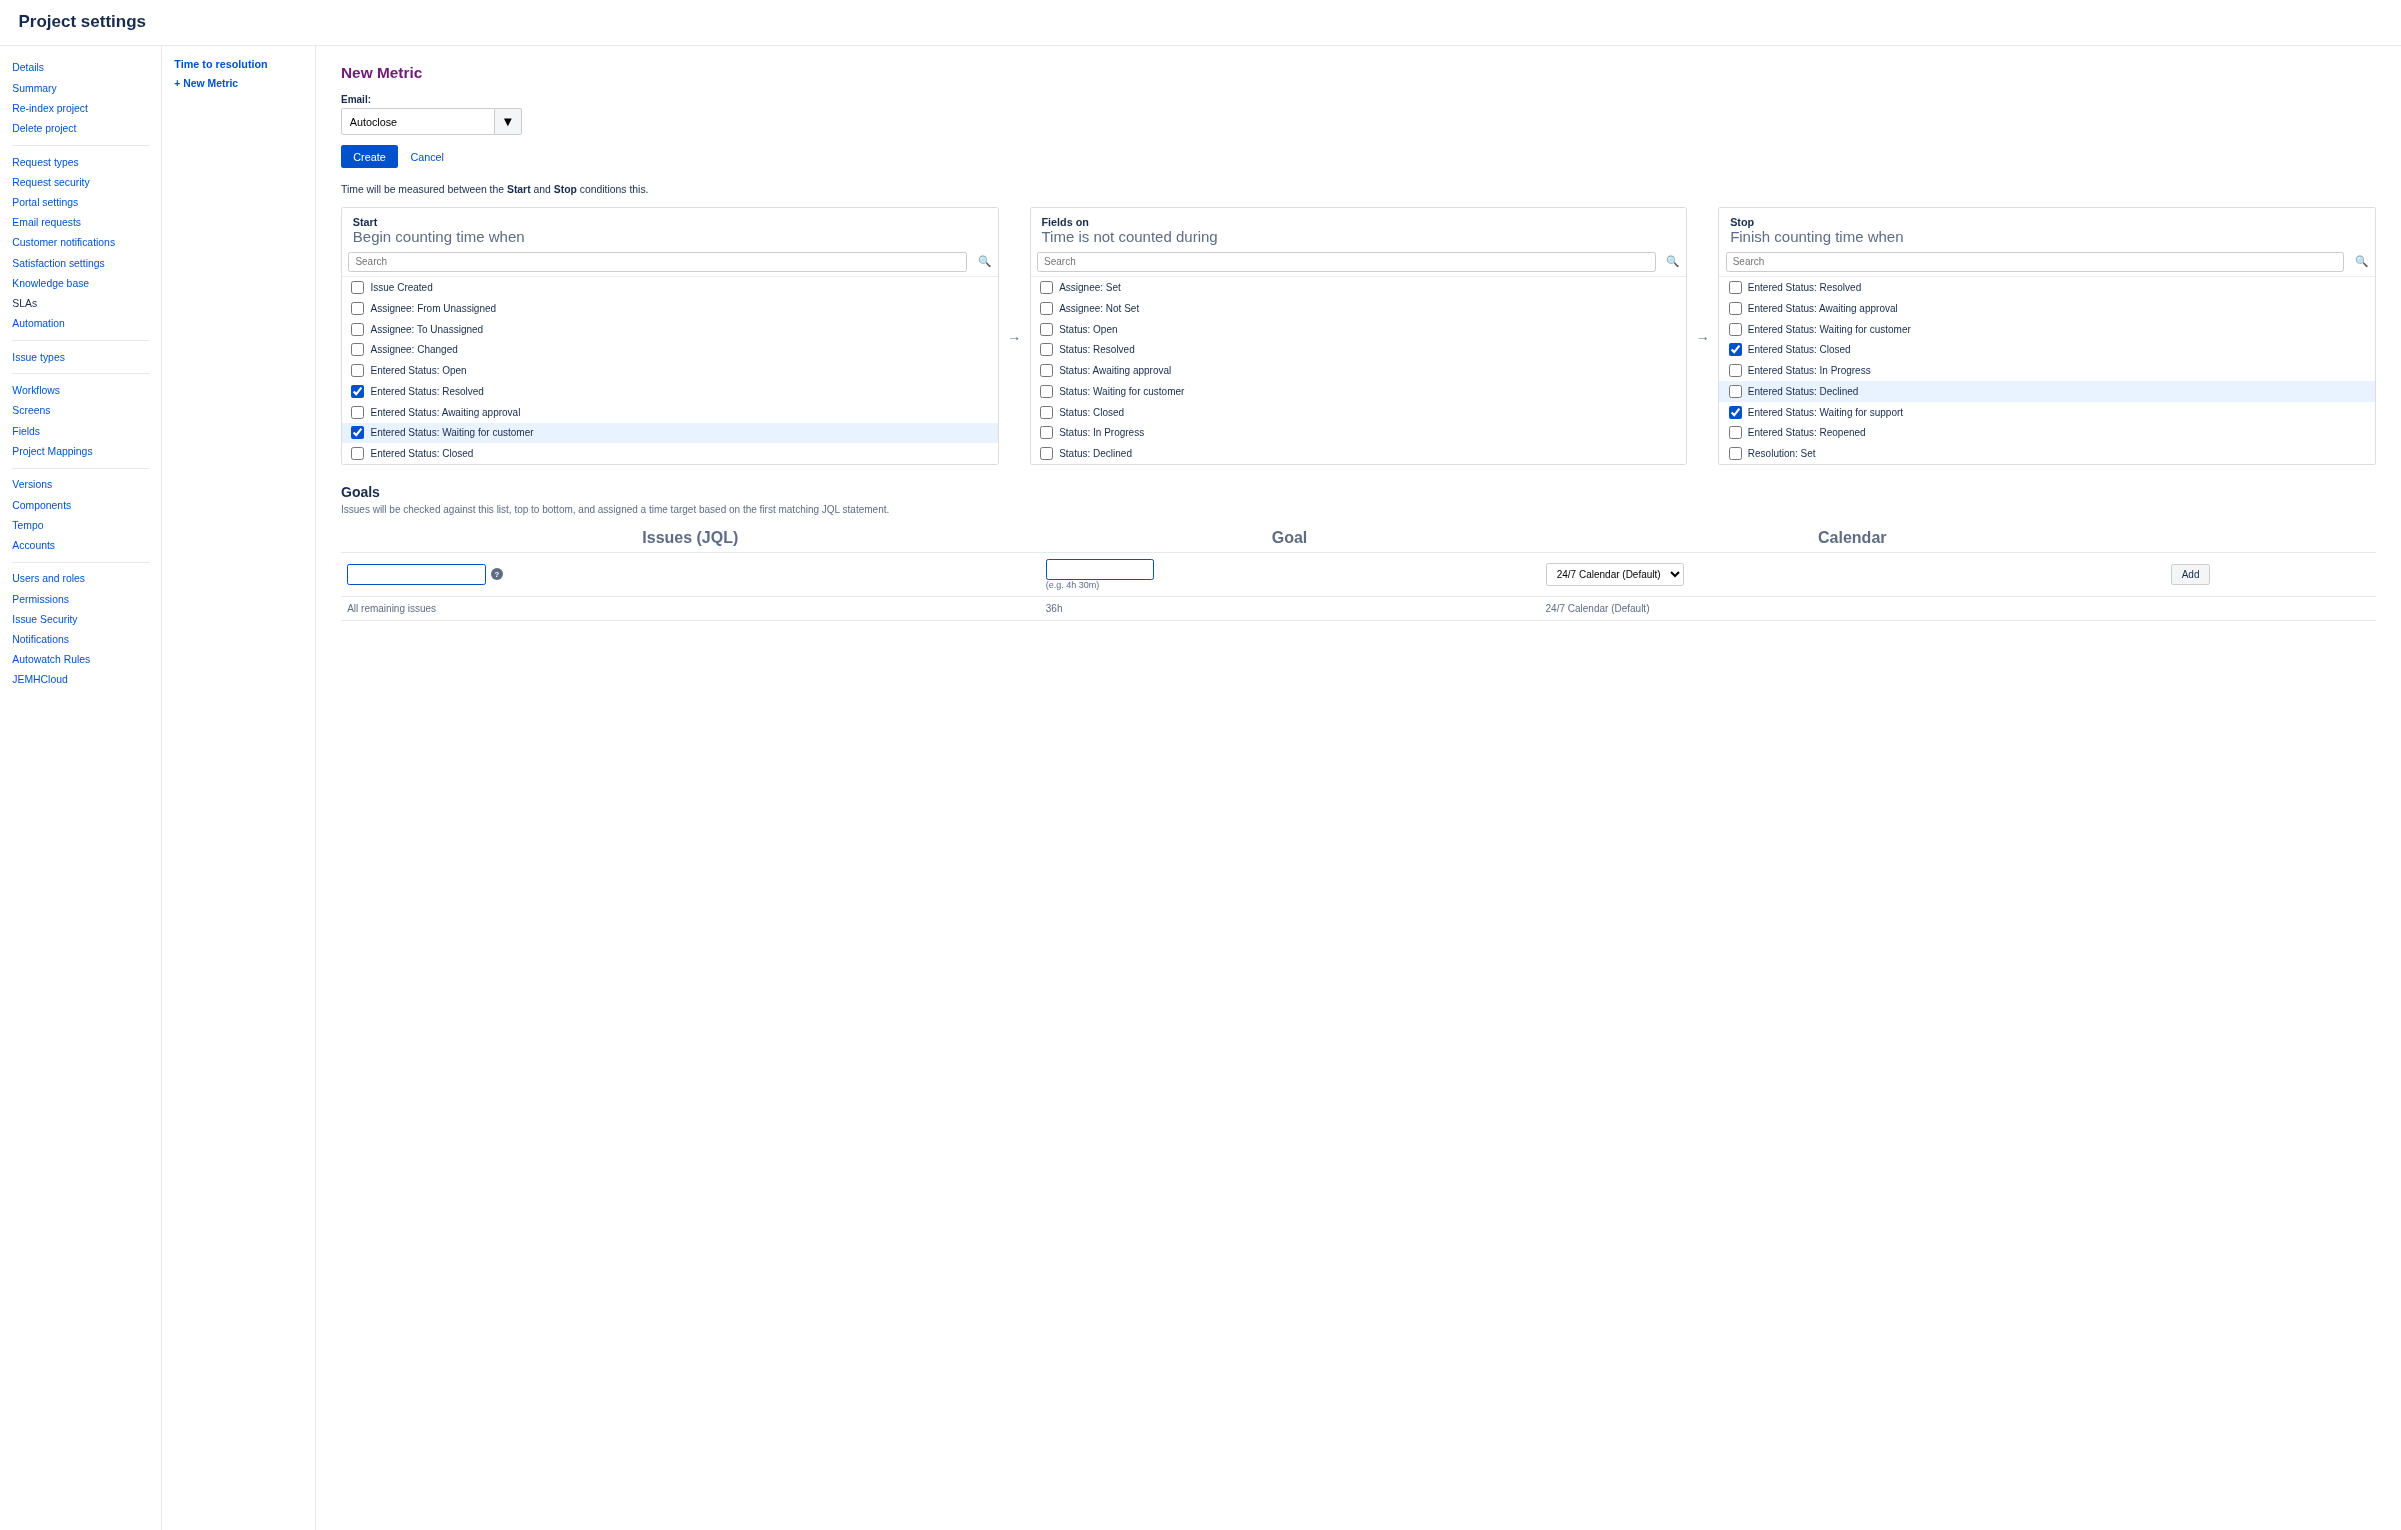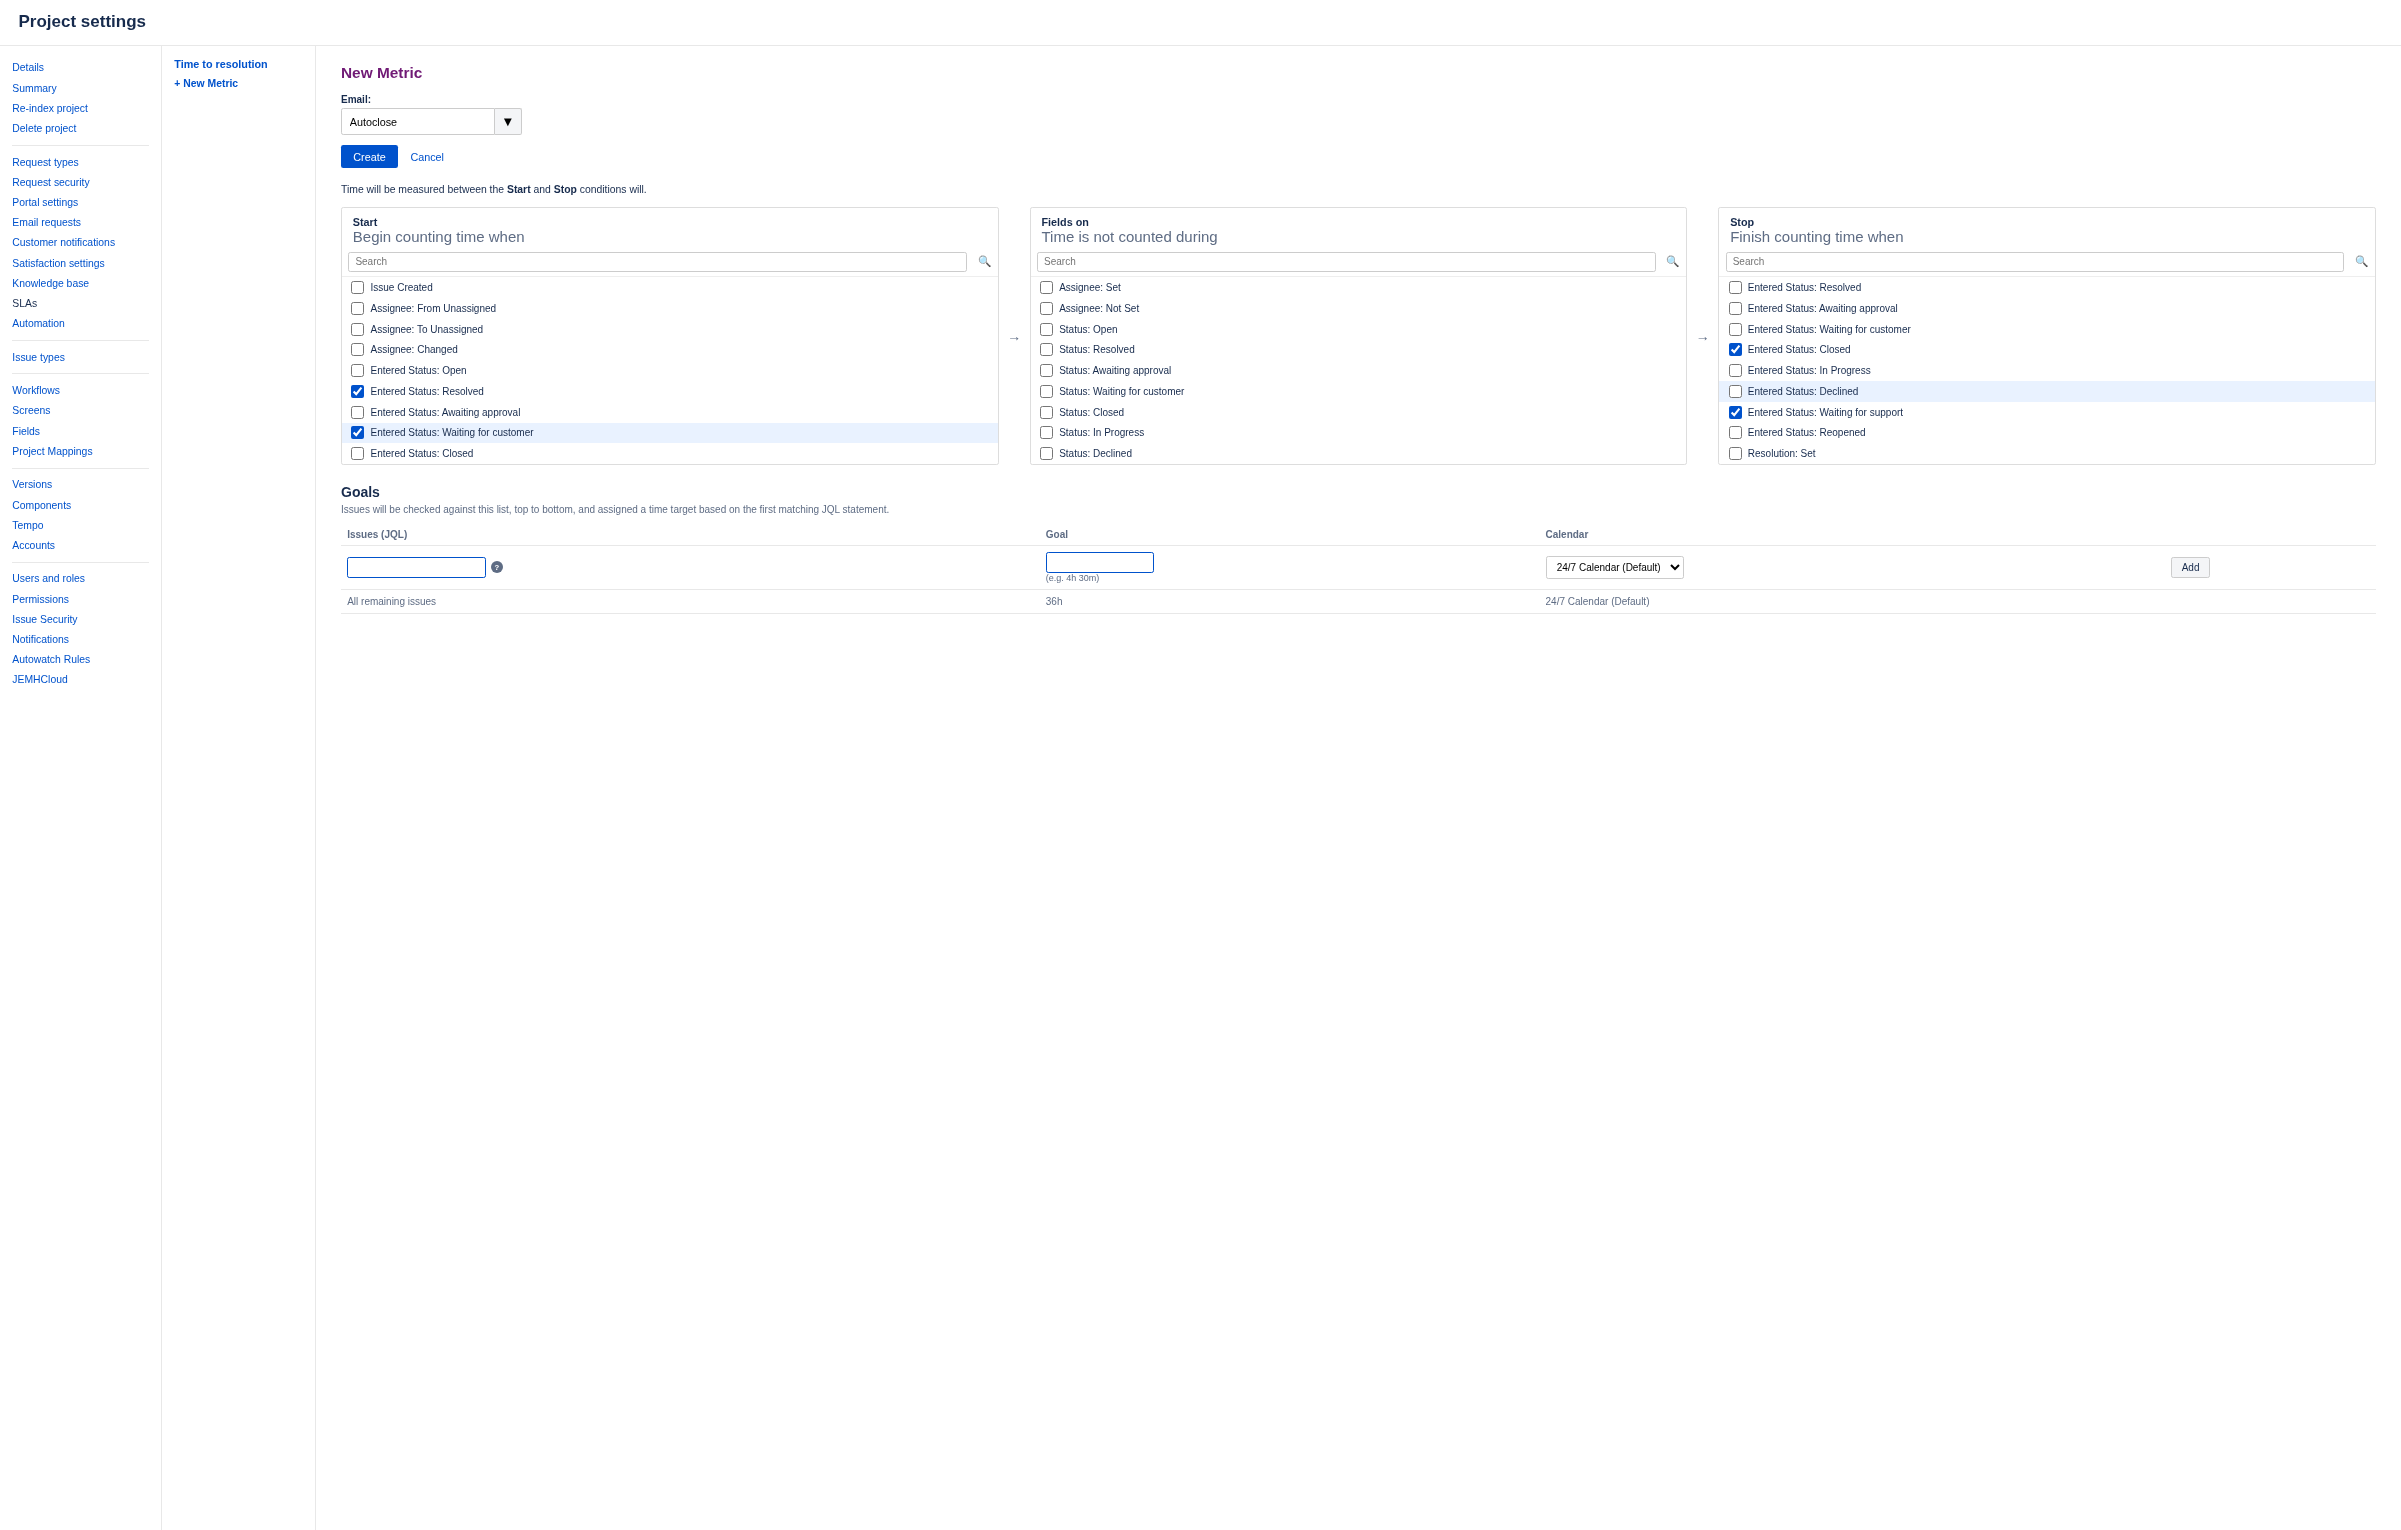--- a/index.html
+++ b/index.html
@@ -48,21 +48,21 @@
     .condition-search input { border: 0.8px solid #ccc; border-radius: 2.3px; padding: 3.1px 6.2px; font-size: 10px; width: 100%; outline: none; }
     .condition-item { display: flex; align-items: center; gap: 6.2px; padding: 3.9px 9.3px; font-size: 10px; color: #172b4d; }
     .condition-item.highlighted { background: #e9f2ff; }
     .condition-item input[type=checkbox] { accent-color: #0052cc; }
     .arrow-col { display: flex; align-items: center; justify-content: center; font-size: 14px; color: #5e6c84; }
 
     
     .goals-title { font-size: 14px; font-weight: 600; margin-bottom: 4.6px; }
     .goals-desc { font-size: 10px; color: #5e6c84; margin-bottom: 9.3px; }
     .goals-table { width: 100%; border-collapse: collapse; }
-    .goals-table th { text-align: left; font-size: 10px; font-weight: 600; color: #5e6c84; padding: 4.6px 6.2px; border-bottom: 0.8px solid #e8e8e8; }
+    .goals-table th { text-align: center; font-size: 16px; font-weight: 600; color: #5e6c84; padding: 4.6px 6.2px; border-bottom: 0.8px solid #e8e8e8; }
     .goals-table td { padding: 6.2px 6.2px; border-bottom: 0.8px solid #e8e8e8; vertical-align: middle; }
     .goals-input-cell { display: flex; align-items: center; gap: 4.6px; }
     .goals-input { border: 0.8px solid #0052cc; border-radius: 2.3px; padding: 3.9px 6.2px; font-size: 10px; width: 123px; outline: none; }
     .goals-goal-input { border: 0.8px solid #0052cc; border-radius: 2.3px; padding: 3.9px 6.2px; font-size: 10px; width: 108px; outline: none; }
     .goals-hint { font-size: 9px; color: #5e6c84; }
     .calendar-select { border: 0.8px solid #ccc; border-radius: 2.3px; padding: 3.9px 6.2px; font-size: 10px; background: #fff; cursor: pointer; }
     .add-btn { background: #f4f5f7; border: 0.8px solid #ccc; border-radius: 2.3px; padding: 3.9px 9.3px; font-size: 10px; cursor: pointer; color: #172b4d; }
     .remaining-row td { font-size: 10px; color: #5e6c84; padding: 6.2px 6.2px; margin-left: 40px; }
     .help-icon { display: inline-flex; align-items: center; justify-content: center; width: 12.3px; height: 12.3px; border-radius: 50%; background: #5e6c84; color: #fff; font-size: 7.7px; font-weight: 700; cursor: pointer; }
   </style>
@@ -132,21 +132,21 @@
         </button>
       </div>
     </div>
 
     <div class="btn-row">
       <button class="btn-primary">Create</button>
       <button class="btn-link">Cancel</button>
     </div>
 
     <p class="info-text">
-      <span>Time will be measured between the </span><strong>Start</strong><span> and </span><strong>Stop</strong><span> conditions will.</span>
+      <span>Time will be measured between the </span><strong>Start</strong><span> and </span><strong>Stop</strong><span> conditions this.</span>
     </p>
 
     <div class="conditions-grid">
 
       <div class="condition-col">
         <div class="condition-col-header">
           <div class="condition-col-title">Start</div>
           <div class="condition-col-subtitle">Begin counting time when</div>
         </div>
         <div class="condition-search">

